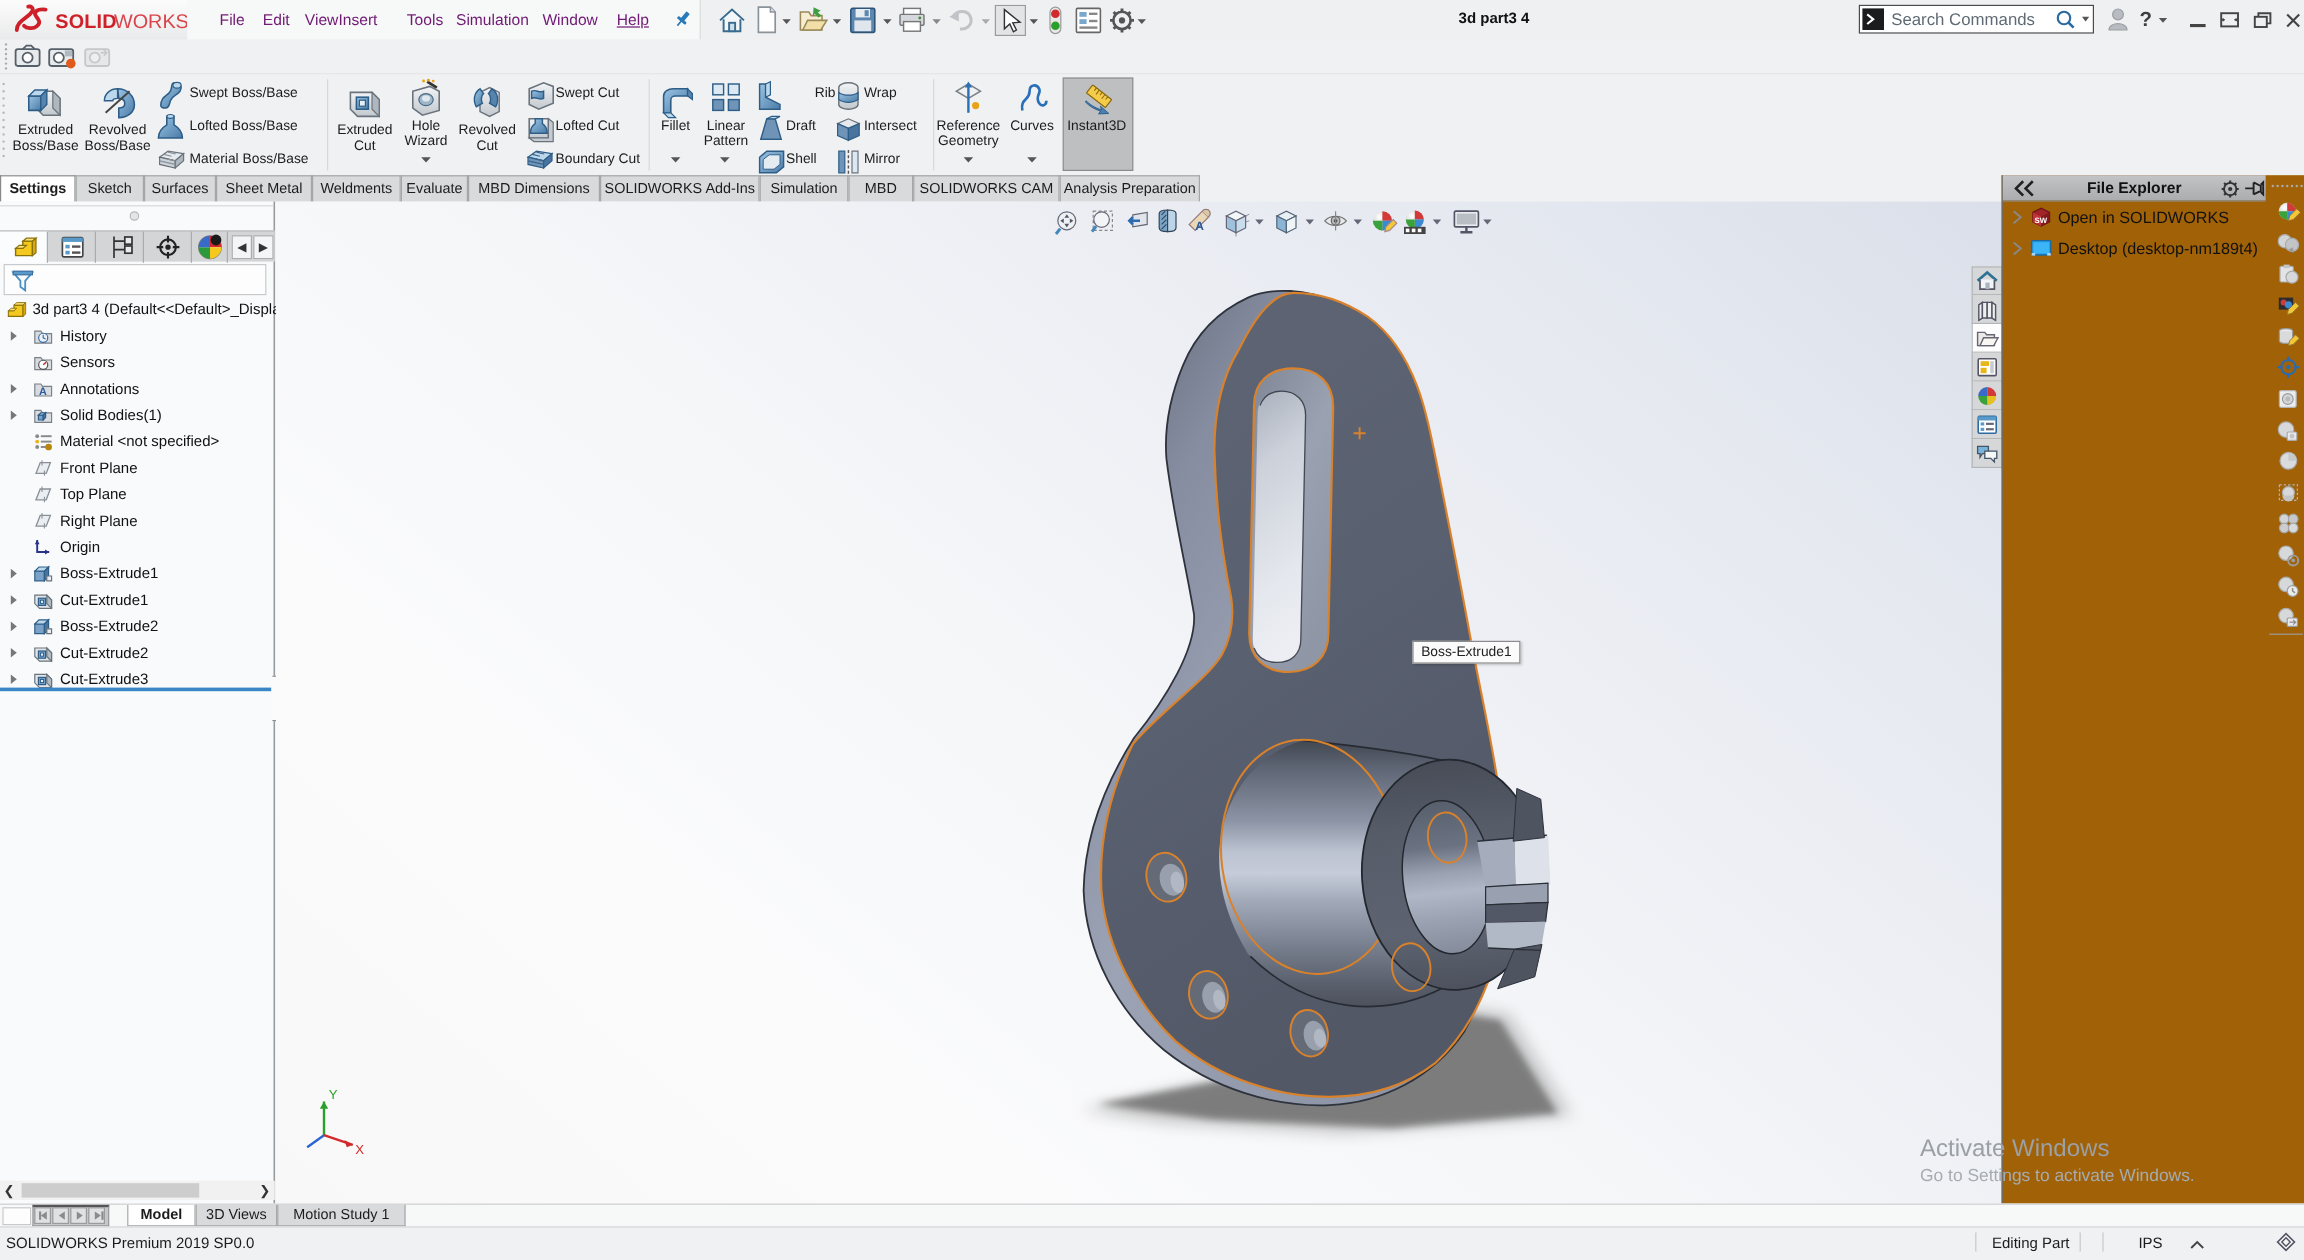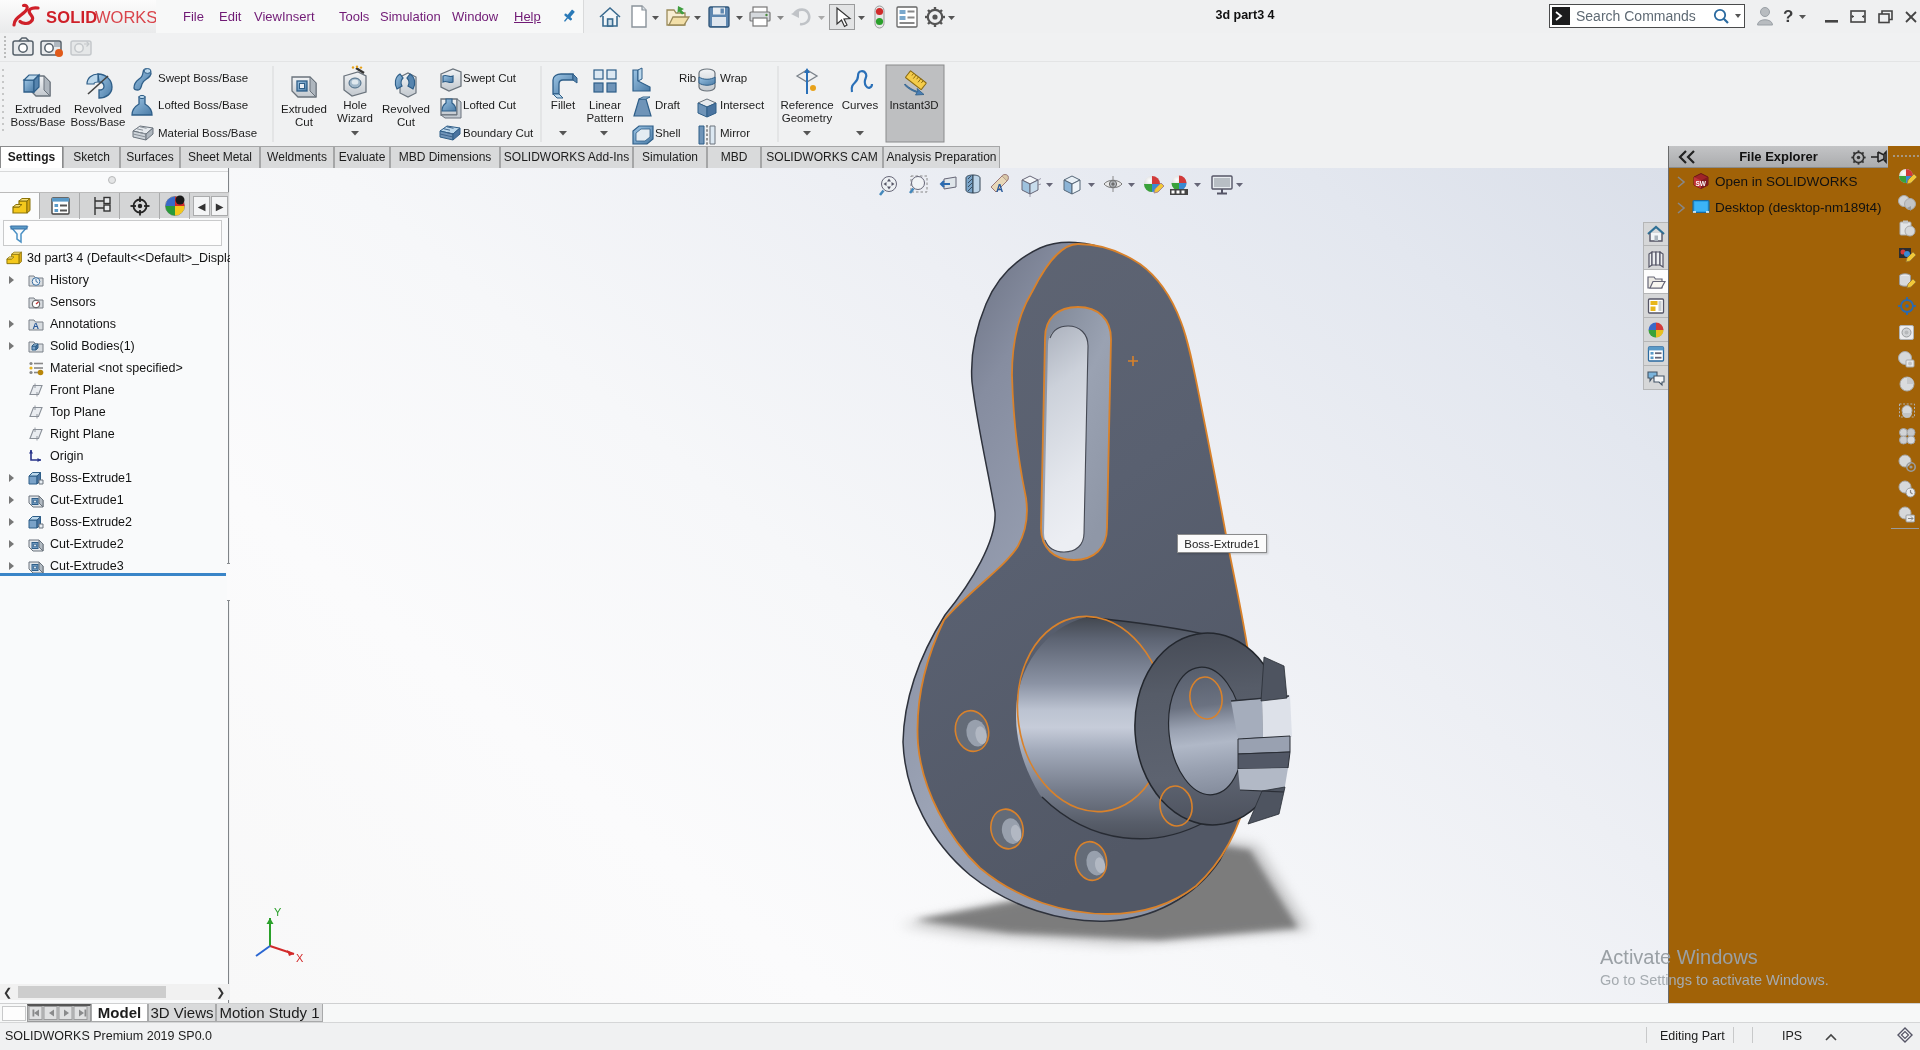--- a/index.html
+++ b/index.html
@@ -31,21 +31,21 @@
 #lp-hscroll { position:absolute; left:0; top:816px; width:229px; height:16px; background:#f1f1f1; }
 #viewport { position:absolute; left:230px; top:168px; width:1438px; height:835px;
   background:linear-gradient(220deg, #dadfe9 0%, #e3e7ef 15%, #edeff4 35%, #f6f7f9 55%, #fbfbfc 75%, #f8f8f8 100%); }
 #rtabs { position:absolute; left:1643px; top:222px; width:26px; }
 .rtab-btn { width:26px; height:24px; background:#d6d7d8; border:1px solid #b5b6b7; border-top:none; display:flex; align-items:center; justify-content:center; }
 .rtab-btn:first-child { border-top:1px solid #b5b6b7; }
 .rtab-btn.active { background:#fdfdfd; }
 #fe-panel { position:absolute; left:1668px; top:146px; width:252px; height:857px; background:#a16207; border-left:1px solid #6a6b6c; }
 #fe-header { position:absolute; left:0; top:0; width:219px; height:22px; background:linear-gradient(180deg,#c3c4c6,#abacae); border-bottom:1px solid #8a8b8c; }
 #bottombar { position:absolute; left:0; top:1003px; width:1920px; height:19px; background:#f7f8f8; border-top:1px solid #cfd0d1; }
-.btab { position:absolute; top:0px; height:18px; font-size:15px; color:#1c1c1c; text-align:center; background:#d9dadb; border:1px solid #a8a9aa; border-top:none; line-height:17px; }
+.btab { position:absolute; top:0px; height:18px; font-size:12px; color:#1c1c1c; text-align:center; background:#d9dadb; border:1px solid #a8a9aa; border-top:none; line-height:17px;margin-left:15px; }
 .btab.active { background:#ffffff; font-weight:bold; }
 #statusbar { position:absolute; left:0; top:1022px; width:1920px; height:28px; background:#f0f1f2; border-top:1px solid #d5d6d7; font-size:12.5px; color:#1c1c1c; }
 .vsep { position:absolute; top:2px; width:1px; height:16px; background:#c8c9ca; }
 </style>
 </head>
 <body>
 
 <div id="titlebar">
   <div id="logo">
     <svg width="156" height="33" viewBox="0 0 156 33">

